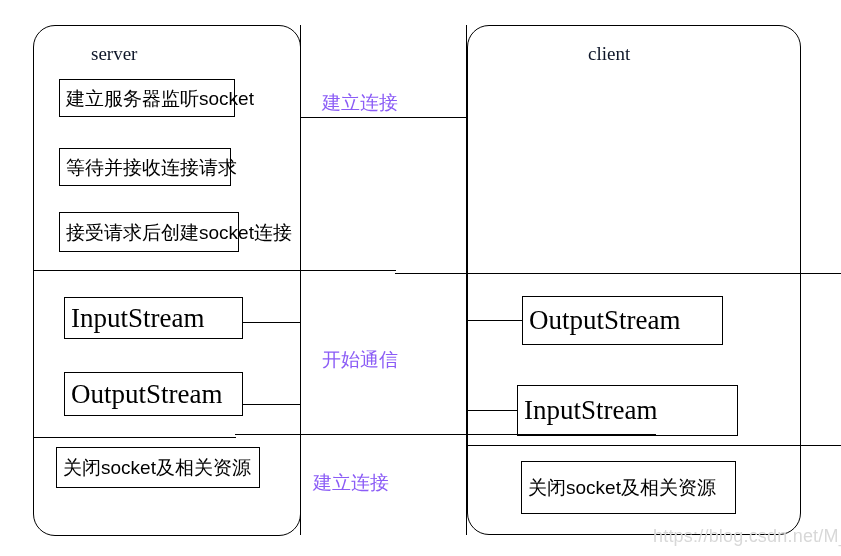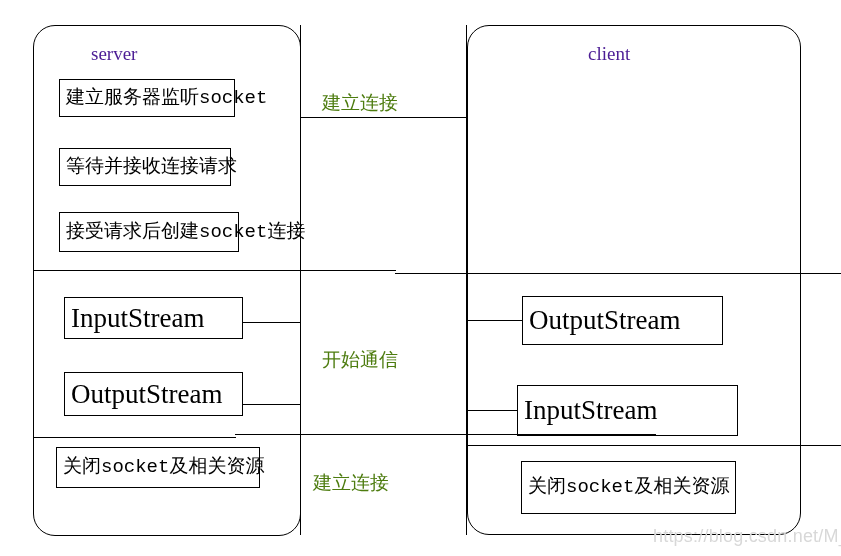--- a/index.html
+++ b/index.html
@@ -17,21 +17,21 @@
     background:transparent;
     box-sizing:border-box;
   }
   #server-panel{left:33px;top:25px;width:268px;height:511px;}
   #client-panel{left:467px;top:25px;width:334px;height:510px;}
 
   
   .panel-title{
     position:absolute;
     font-size:19px;
-    color:#4c1d95;
+    color:#0f172a;
     white-space:nowrap;
     font-family:"Liberation Serif","DejaVu Serif",serif;
     text-align:center;
   }
   #server-title{left:91px;top:43px;}
   #client-title{left:552px;top:43px;margin-left:36px;}
 
   
   .step-box{
     position:absolute;
@@ -42,21 +42,21 @@
     align-items:center;
     white-space:nowrap;
   }
   .step-box .txt{
     position:absolute;
     left:6px;
     font-size:19px;
     line-height:1;
     color:#000;
     white-space:nowrap;
-    font-family:Liberation Mono, monospace;
+    font-family:Liberation Sans, sans-serif;
   }
   .step-box.serif .txt{
     font-family:"Liberation Serif","DejaVu Serif",serif;
     font-size:27px;
   }
 
   
   #box-listen  {left:59px; top:79px;  width:176px;height:38px;}
   #box-accept  {left:59px; top:148px; width:172px;height:38px;text-align:center;}
   #box-create  {left:59px; top:212px; width:180px;height:40px;}
@@ -71,21 +71,21 @@
   #box-cli-in   {left:517px;top:385px; width:221px;height:51px;}
 
   
   #box-srv-close{left:56px; top:447px; width:204px;height:41px;}
   #box-cli-close{left:521px;top:461px; width:215px;height:53px;}
 
   
   .mid-label{
     position:absolute;
     font-size:19px;
-    color:#4d7c0f;
+    color:#8b5cf6;
     white-space:nowrap;
     font-family:"Liberation Sans","DejaVu Sans",sans-serif;
   }
   #label-connect{left:322px;top:90px;}
   #label-comm   {left:322px;top:347px;}
   #label-close  {left:313px;top:470px;}
 
   
   .rule{position:absolute;background:#000;}
   .h{height:1.3px;}

